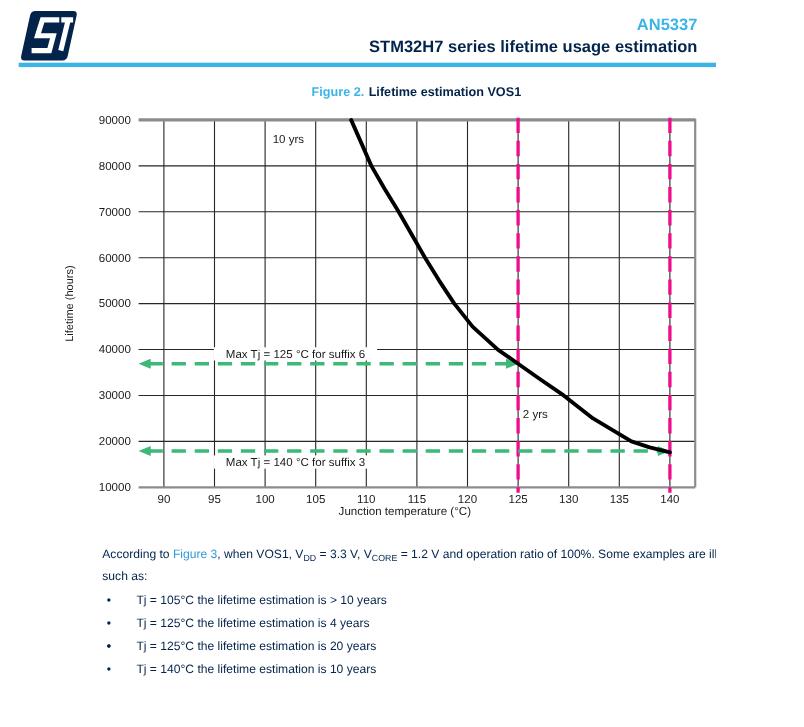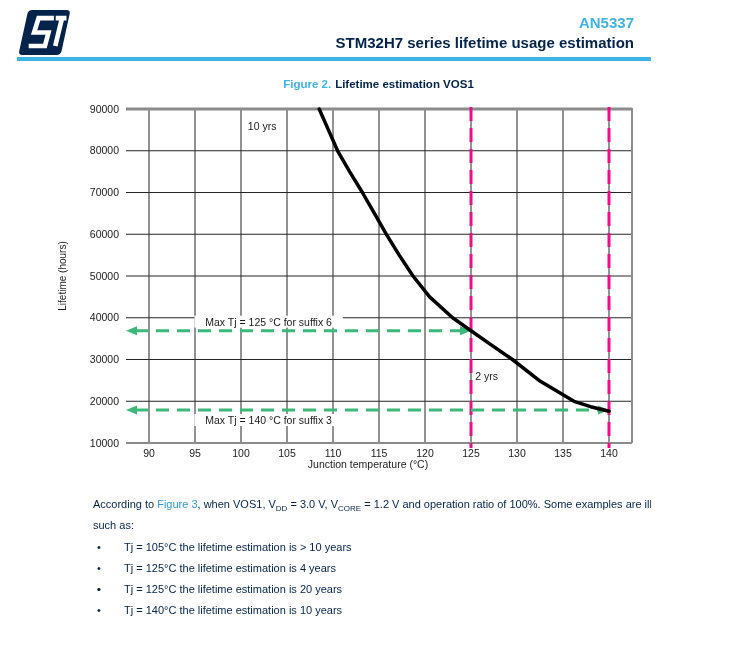--- a/index.html
+++ b/index.html
@@ -107,21 +107,21 @@
         <rect x="194.40000000000003" y="319.0175" width="148.4" height="12" fill="#ffffff"></rect>
         <text x="268.6" y="329.0175" text-anchor="middle" font-family="&quot;Liberation Sans&quot;,sans-serif" font-size="10.5" fill="#1a1a1a">Max Tj = 140 °C for suffix 3</text>
       </g>
       <text x="262.15999999999997" y="35.452499999999986" text-anchor="middle" font-family="&quot;Liberation Sans&quot;,sans-serif" font-size="10.5" fill="#1a1a1a">10 yrs</text>
       <text x="486.64000000000004" y="284.7" text-anchor="middle" font-family="&quot;Liberation Sans&quot;,sans-serif" font-size="10.5" fill="#1a1a1a">2 yrs</text>
       <path d="M319.2 14.0 L328.4 34.9 L337.6 55.8 L349.6 76.6 L362.4 97.5 L374.4 118.4 L386.4 139.3 L399.2 160.1 L413.0 181.0 L429.6 201.9 L452.6 222.8 L471.0 235.7 L489.4 248.6 L512.4 264.5 L539.1 285.4 L574.0 306.3 L590.6 311.7 L609.0 316.3" fill="none" stroke="#000000" stroke-width="3.5" stroke-linejoin="round" stroke-linecap="round"></path>
       <text x="691" y="358" text-anchor="middle" transform="rotate(-90 691 358)" font-family="&quot;Liberation Sans&quot;,sans-serif" font-size="8" fill="#4d4d4d">DT62935V2</text>
     </svg>
 
   <div class="body-text">
-    <p style="margin:0;"><span>According to </span><a href="#">Figure 3</a><span>, when VOS1, V</span><sub>DD</sub><span> = 3.0 V, V</span><sub>CORE</sub><span> = 1.2 V and operation ratio of 100%. Some examples are illustrated such as:</span></p>
+    <p style="margin:0;"><span>According to </span><a href="#">Figure 3</a><span>, when VOS1, V</span><sub>DD</sub><span> = 3.3 V, V</span><sub>CORE</sub><span> = 1.2 V and operation ratio of 100%. Some examples are illustrated such as:</span></p>
 
     <ul class="bullets">
       <li><span class="bullet">•</span><span>Tj = 105°C the lifetime estimation is &gt; 10 years</span></li>
       <li><span class="bullet">•</span><span>Tj = 125°C the lifetime estimation is 4 years</span></li>
       <li><span class="bullet">•</span></li>
     </ul>
 
 
     <ul class="bullets">
       <li><span class="bullet">•</span><span>Tj = 125°C the lifetime estimation is 20 years</span></li>

